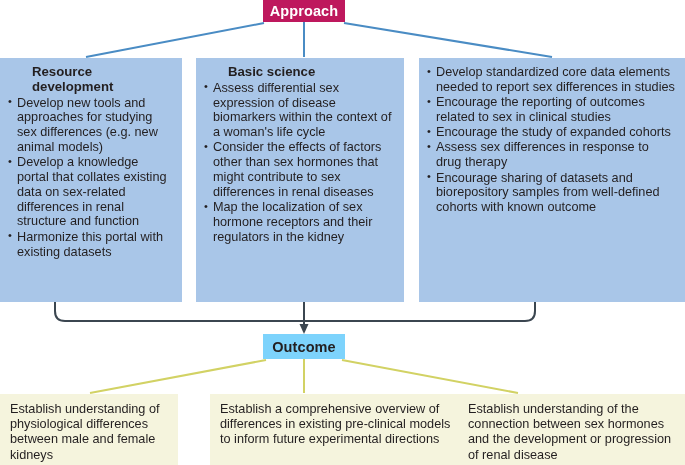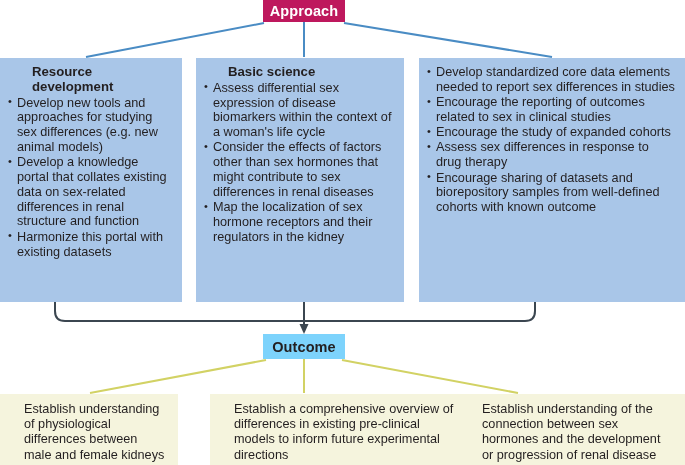--- a/index.html
+++ b/index.html
@@ -103,21 +103,21 @@
     color: #231f20;
   }
 
   
   .outcome-box {
     position: absolute;
     top: 394px;
     height: 71px;
     background: #f5f4dd;
     box-sizing: border-box;
-    padding: 8px 10px 6px 24px;
+    padding: 8px 10px 6px 10px;
     font-size: 12.7px;
     line-height: 1.2;
     color: #231f20;
     z-index: 2;
   }
   #out-left   { left: 0px;   width: 178px; }
   #out-mid    { left: 210px; width: 264px; }
   #out-right  { left: 458px; width: 227px; }
 </style>
 </head>

